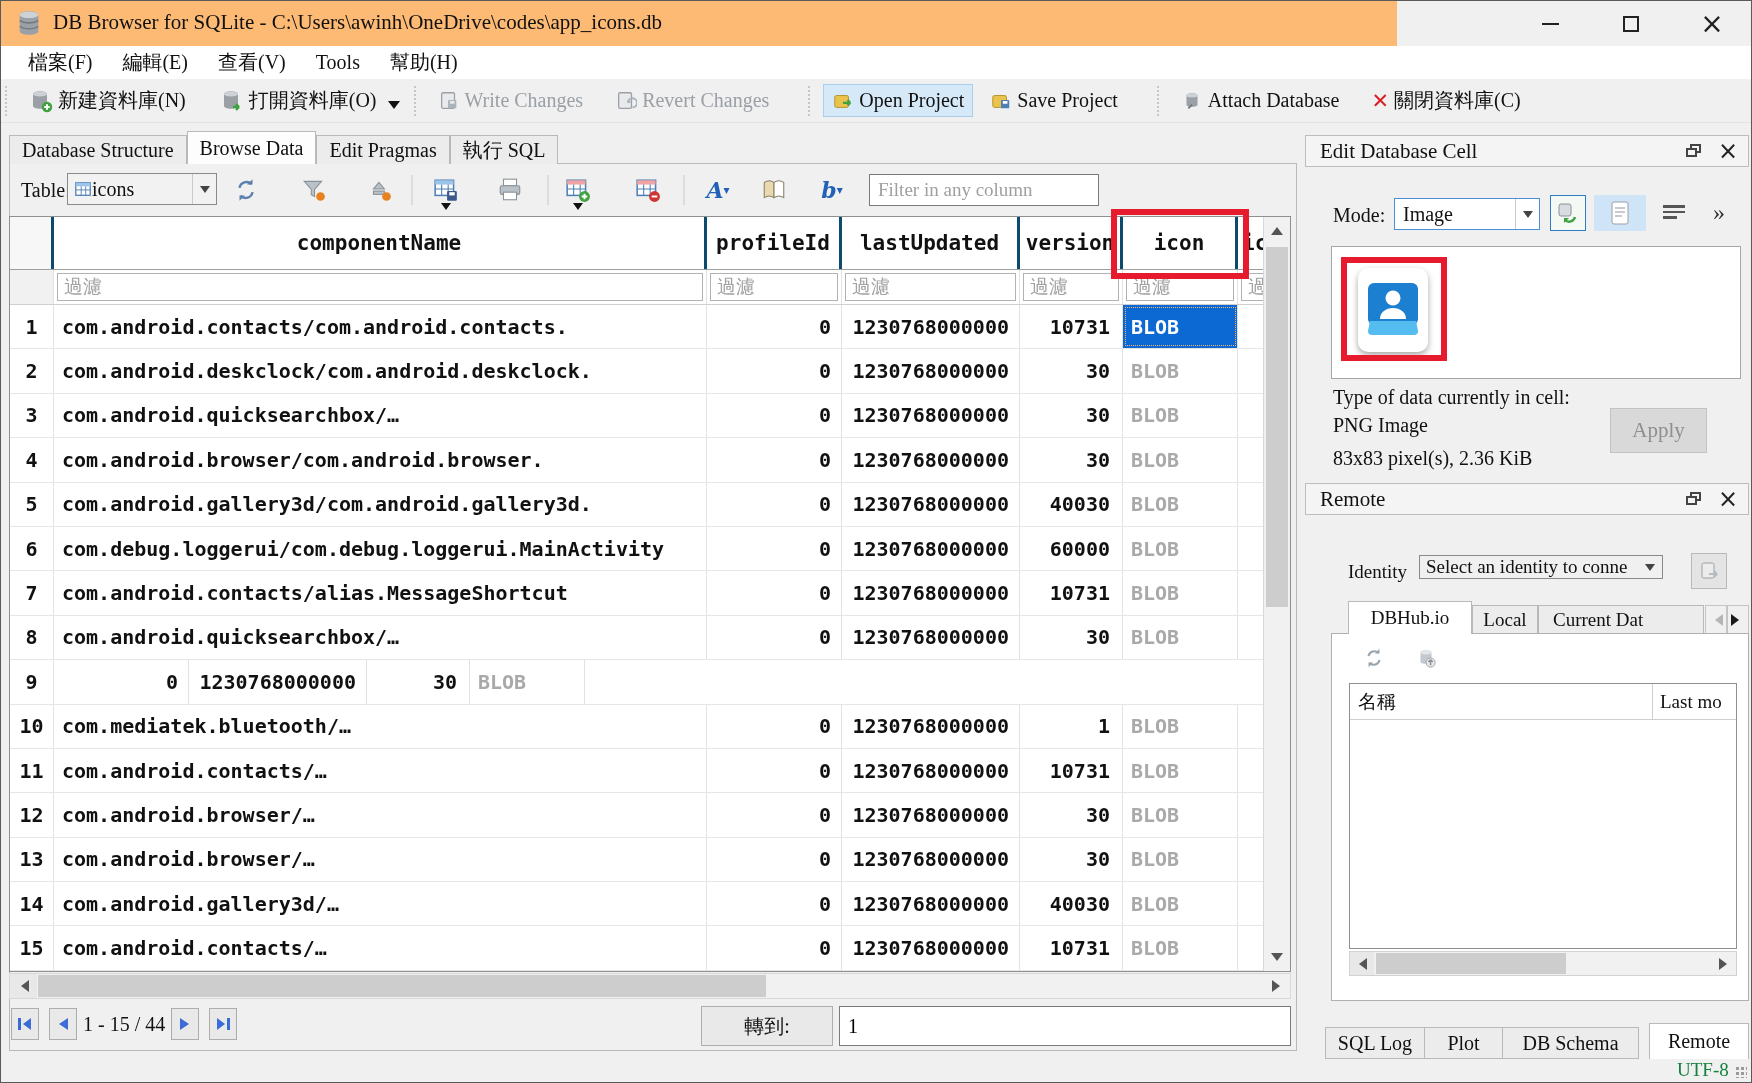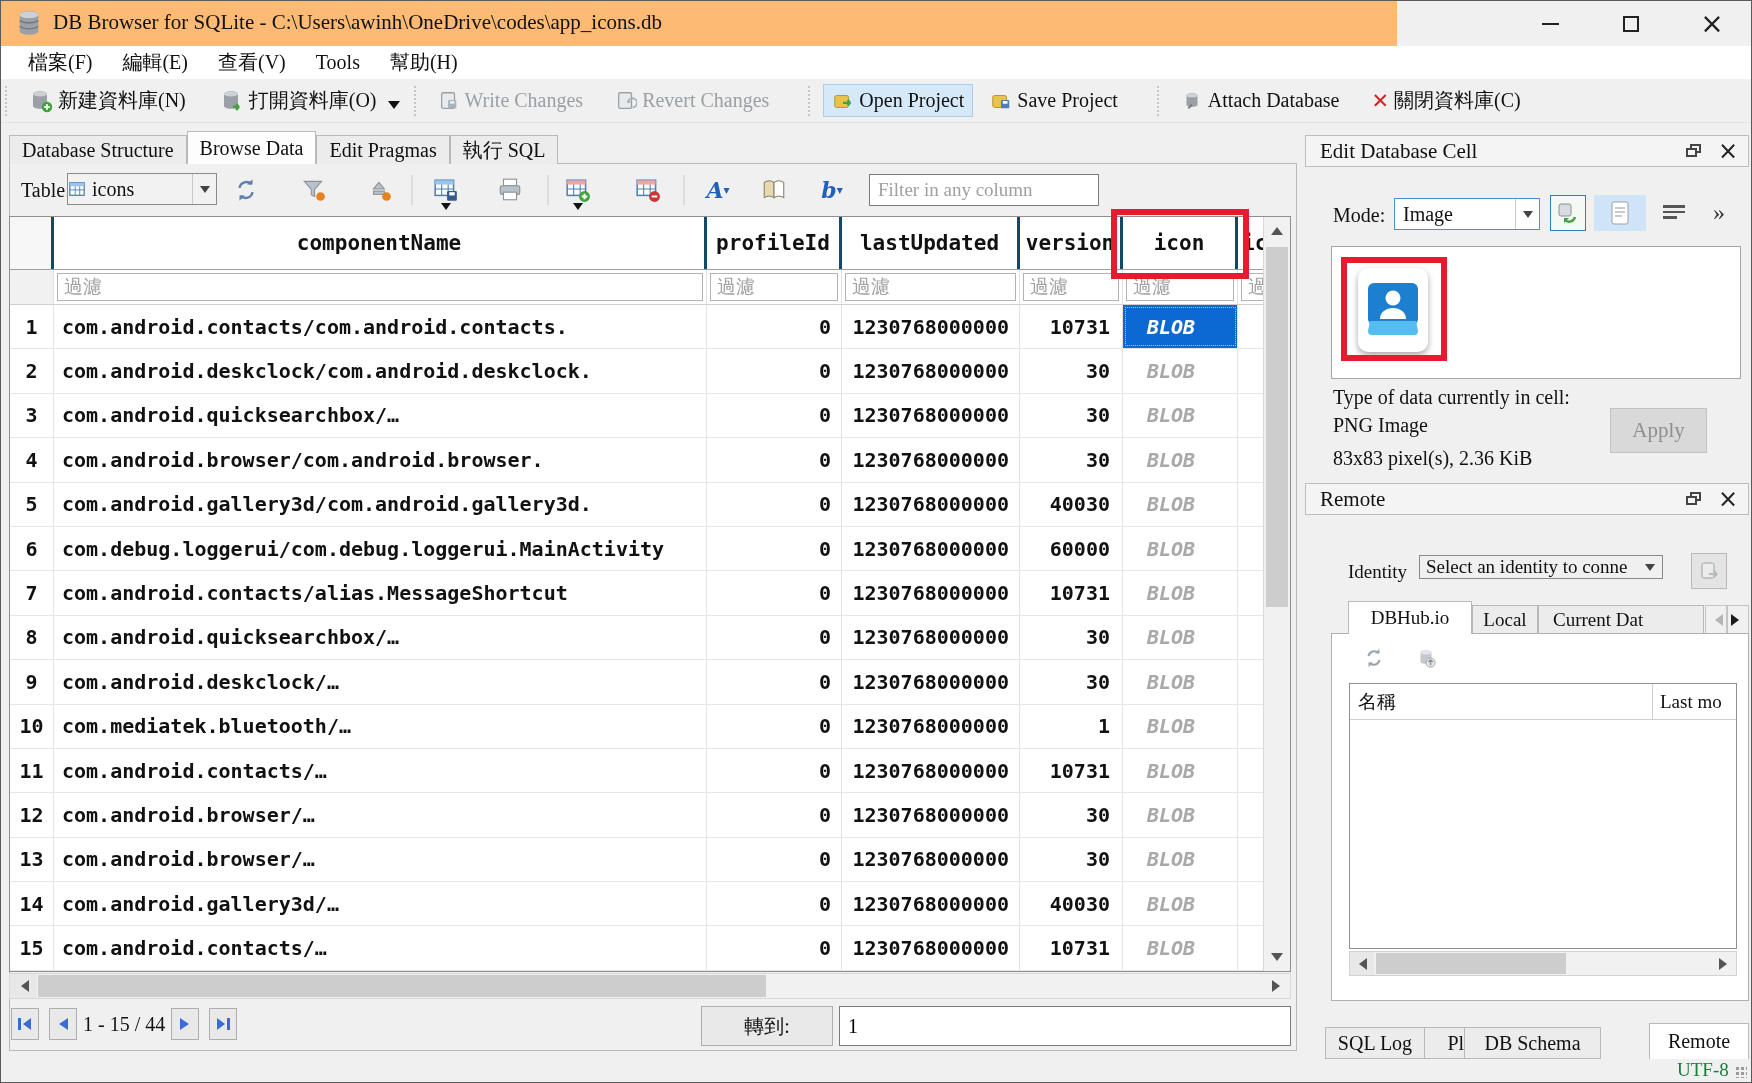--- a/index.html
+++ b/index.html
@@ -32,21 +32,21 @@
   .redx{color:#d81f26;font-weight:bold;font-size:21px;font-family:"DejaVu Sans",sans-serif;}
 
   
   .tabsrow{left:8px;top:130px;height:33px;display:flex;font-size:20px;z-index:3;}
   .tab{padding:0 12px;display:flex;align-items:center;background:#ececec;border:1px solid #b9b9b9;border-bottom:none;height:29px;margin-top:4px;white-space:nowrap;}
   .tab.active{background:#fdfdfd;height:33px;margin-top:0;}
   .content-pane{left:8px;top:162px;width:1288px;height:888px;border:1px solid #b9b9b9;background:#f0f0f0;}
 
   
   .lbl{font-size:20px;white-space:nowrap;}
-  .table-combo{left:66px;top:172px;width:150px;height:32px;background:#f2f2f2;border:1px solid #8a8a8a;display:flex;align-items:center;gap:6px;font-size:20px;}
+  .table-combo{left:66px;top:172px;width:150px;height:32px;background:#f2f2f2;border:1px solid #8a8a8a;display:flex;align-items:center;padding-left:6px;font-size:20px;}
   .combo-arrow{margin-left:auto;width:24px;height:100%;display:flex;align-items:center;justify-content:center;border-left:1px solid #c9c9c9;}
   .tri-down{width:0;height:0;border:5px solid transparent;border-top:7px solid #444;margin-top:6px;}
   .ico-btn{width:34px;height:34px;display:flex;align-items:center;justify-content:center;}
   .vsep{width:2px;height:30px;background:#dcdcdc;}
   .mini-caret{width:0;height:0;border:5px solid transparent;border-top:7px solid #111;}
   .filter-input{left:868px;top:173px;width:230px;height:32px;border:1px solid #7a7a7a;background:#fff;font-size:19px;font-family:"Liberation Serif",serif;padding-left:8px;color:#333;}
   .filter-input::placeholder{color:#9f9f9f;}
 
   
   .grid{left:8px;top:215px;width:1282px;height:756px;background:#fff;border:1px solid #8f8f8f;}
@@ -57,21 +57,21 @@
   .flt .box{margin:3px;border:1px solid #b2b2b2;height:28px;display:flex;align-items:center;padding-left:6px;color:#a2a2a2;font-size:19px;overflow:hidden;white-space:nowrap;}
   .flt .gut{background:#f1f1f1;}
   .grid-row{height:44.4px;display:flex;border-bottom:1px solid #e6e6e6;font-family:"DejaVu Sans Mono",monospace;font-weight:bold;font-size:20px;background:#fff;}
   .grid-row .c{height:100%;display:flex;align-items:center;border-right:1px solid #e2e2e2;overflow:hidden;white-space:nowrap;}
   .w-num{width:44px;} .w-name{width:653px;} .w-pid{width:135px;}
   .w-lu{width:178px;} .w-ver{width:103px;} .w-blob{width:115px;} .w-stub{flex:1;border-right:none !important;}
   .c.num{justify-content:center;}
   .c.name{padding-left:8px;}
   .c.pid,.c.lu{justify-content:flex-end;padding-right:10px;}
   .c.ver{justify-content:flex-end;padding-right:12px;}
-  .c.blob{padding-left:24px;font-style:italic;color:#a9a9a9;}
+  .c.blob{padding-left:8px;color:#a9a9a9;}
   .c.blob.sel{background:#0c69d4;color:#fff;outline:1px dotted #ffb26b;outline-offset:-3px;}
 
   .vscroll{left:1262px;top:216px;width:27px;height:754px;background:#f1f1f1;border-left:1px solid #d8d8d8;}
   .scroll-btn{width:100%;height:26px;display:flex;align-items:center;justify-content:center;background:#f1f1f1;}
   .vthumb{left:2px;top:30px;width:22px;height:360px;background:#cdcdcd;}
   .tri-up-s{width:0;height:0;border:6px solid transparent;border-bottom:8px solid #555;margin-bottom:4px;}
   .tri-dn-s{width:0;height:0;border:6px solid transparent;border-top:8px solid #555;margin-top:4px;}
   .tri-l-s{width:0;height:0;border:6px solid transparent;border-right:8px solid #555;margin-right:4px;}
   .tri-r-s{width:0;height:0;border:6px solid transparent;border-left:8px solid #555;margin-left:4px;}
 
@@ -428,21 +428,20 @@
           <div class="c num w-num">8</div>
           <div class="c name w-name">com.android.quicksearchbox/…</div>
           <div class="c pid w-pid">0</div>
           <div class="c lu w-lu">1230768000000</div>
           <div class="c ver w-ver">30</div>
           <div class="c blob w-blob">BLOB</div>
           <div class="c w-stub"></div>
         </div>
         <div class="grid-row">
           <div class="c num w-num">9</div>
-          <div class="c name w-name">com.android.deskclock/…</div>
           <div class="c pid w-pid">0</div>
           <div class="c lu w-lu">1230768000000</div>
           <div class="c ver w-ver">30</div>
           <div class="c blob w-blob">BLOB</div>
           <div class="c w-stub"></div>
         </div>
         <div class="grid-row">
           <div class="c num w-num">10</div>
           <div class="c name w-name">com.mediatek.bluetooth/…</div>
           <div class="c pid w-pid">0</div>
@@ -660,18 +659,18 @@
         <span class="tri-l-s"></span>
       </div>
     <div class="abs tthumb"></div>
     <div class="abs hs-right" style="width:24px;height:23px">
         <span class="tri-r-s"></span>
       </div>
   </div>
 
   <div class="abs dtab" style="left:1324px;width:100px">SQL Log</div>
   <div class="abs dtab" style="left:1423px;width:79px">Plot</div>
-  <div class="abs dtab" style="left:1463px;width:137px">DB Schema</div>
+  <div class="abs dtab" style="left:1501px;width:137px">DB Schema</div>
   <div class="abs dtab active" style="left:1648px;width:100px">Remote</div>
   <span class="abs statusenc">UTF-8</span>
   <div class="abs grip"></div>
 
 </div>
 
 </body></html>

